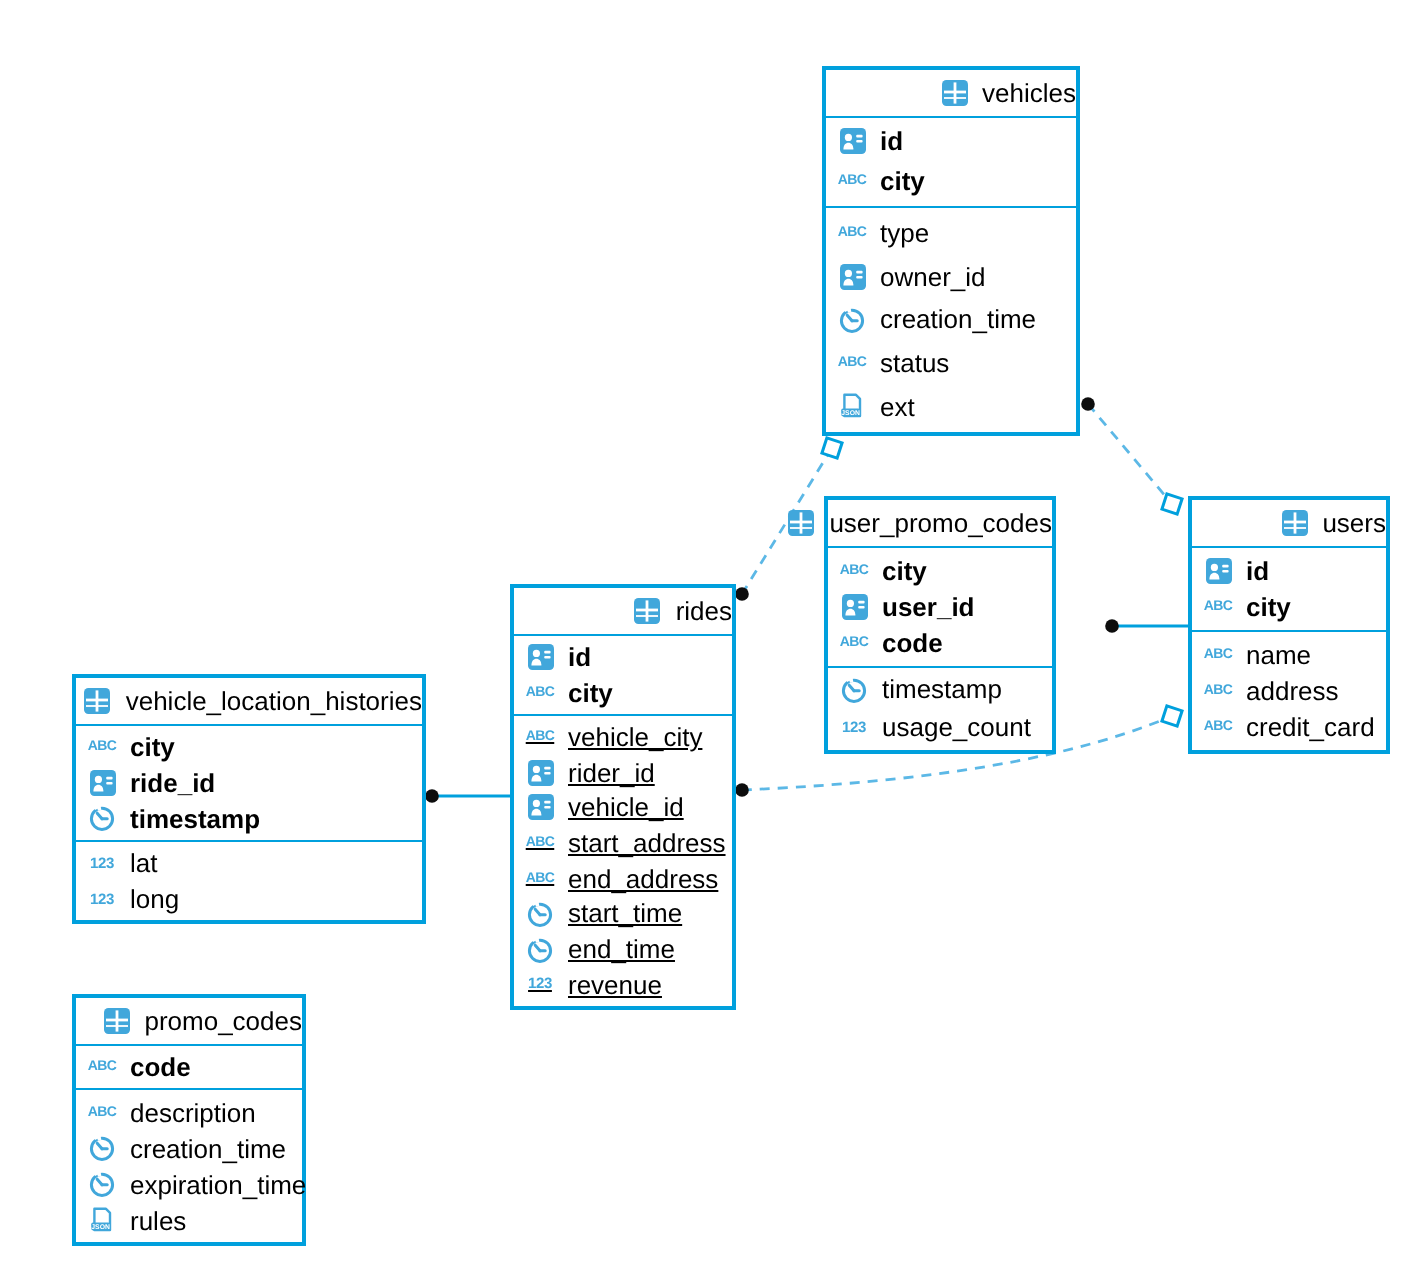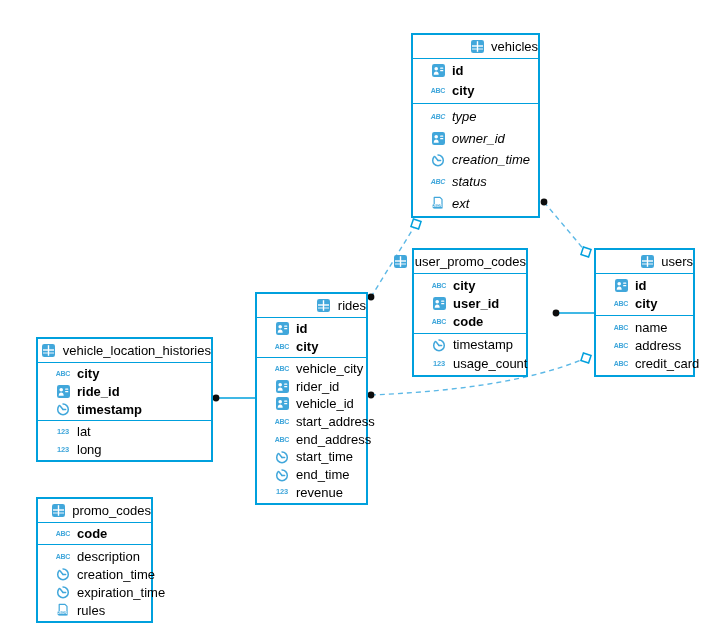--- a/index.html
+++ b/index.html
@@ -24,21 +24,21 @@
   .thead{
     height:23px;min-height:23px;
     border-bottom:1px solid var(--blue);
     display:flex;align-items:center;justify-content:flex-end;gap:5px;
     font-size:13px;
   }
   .ttitle{white-space:nowrap;}
   .keys{border-bottom:1px solid var(--blue);}
   .keys,.tbody{
     display:flex;flex-direction:column;justify-content:space-between;
-    padding:2px 12px;min-height:0;
+    padding:2px 0;min-height:0;
   }
   .row{
     display:flex;align-items:center;gap:5px;
     padding-left:4px;flex:1;min-height:0;
     font-size:13px;line-height:1;
   }
   .row .label{white-space:nowrap;}
   .row.bold .label{font-weight:bold;}
   .icon{
     width:18px;min-width:18px;display:flex;align-items:center;justify-content:center;
@@ -95,21 +95,21 @@
         </span>
         <span class="label">id</span>
       </div>
       <div class="row bold">
         <span class="icon">
           <span class="txticon">ABC</span>
         </span>
         <span class="label">city</span>
       </div>
     </div>
-  <div class="tbody" style="flex-grow: 6; font-style: italic;">
+  <div class="tbody" style="flex-grow: 6;">
       <div class="row">
         <span class="icon">
           <span class="txticon">ABC</span>
         </span>
         <span class="label">type</span>
       </div>
       <div class="row">
         <span class="icon">
           <svg width="13" height="13" viewBox="0 0 13 13">
             <rect width="13" height="13" rx="2.2" fill="#41a7db"></rect>
@@ -299,21 +299,21 @@
         </span>
         <span class="label">id</span>
       </div>
       <div class="row bold">
         <span class="icon">
           <span class="txticon">ABC</span>
         </span>
         <span class="label">city</span>
       </div>
     </div>
-  <div class="tbody" style="flex-grow: 8;">
+  <div class="tbody" style="flex-grow: 8; text-decoration: underline;">
       <div class="row">
         <span class="icon">
           <span class="txticon">ABC</span>
         </span>
         <span class="label">vehicle_city</span>
       </div>
       <div class="row">
         <span class="icon">
           <svg width="13" height="13" viewBox="0 0 13 13">
             <rect width="13" height="13" rx="2.2" fill="#41a7db"></rect>

